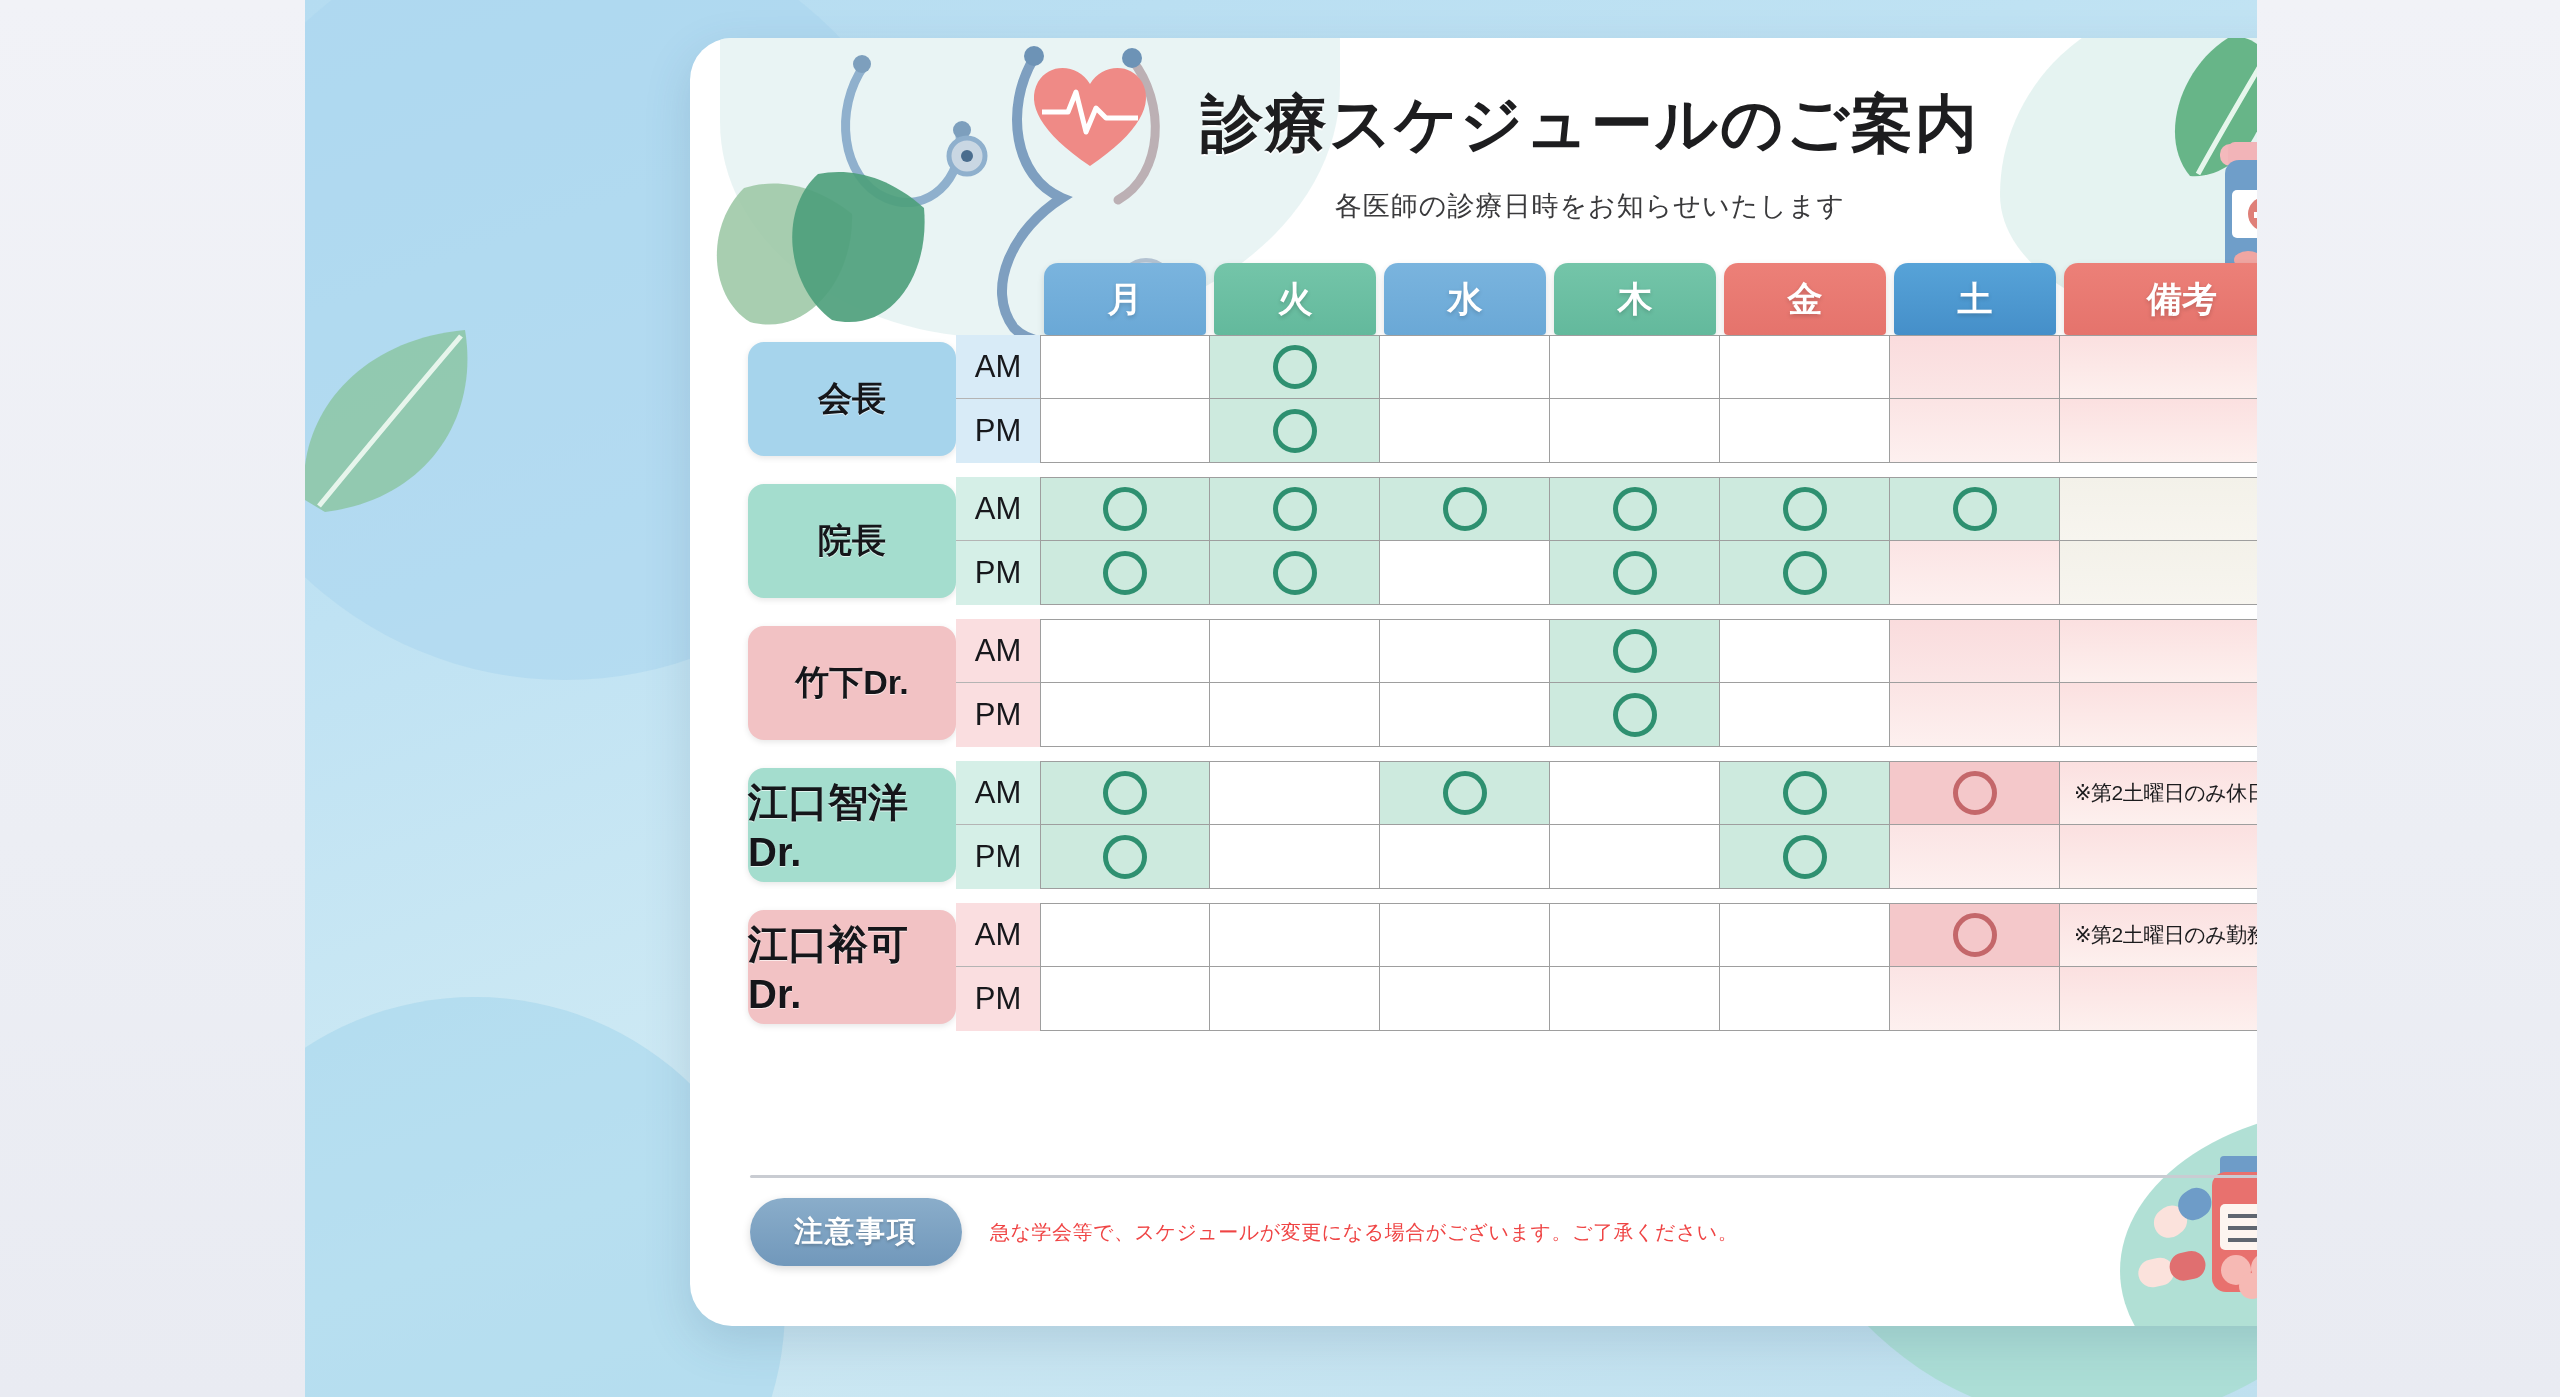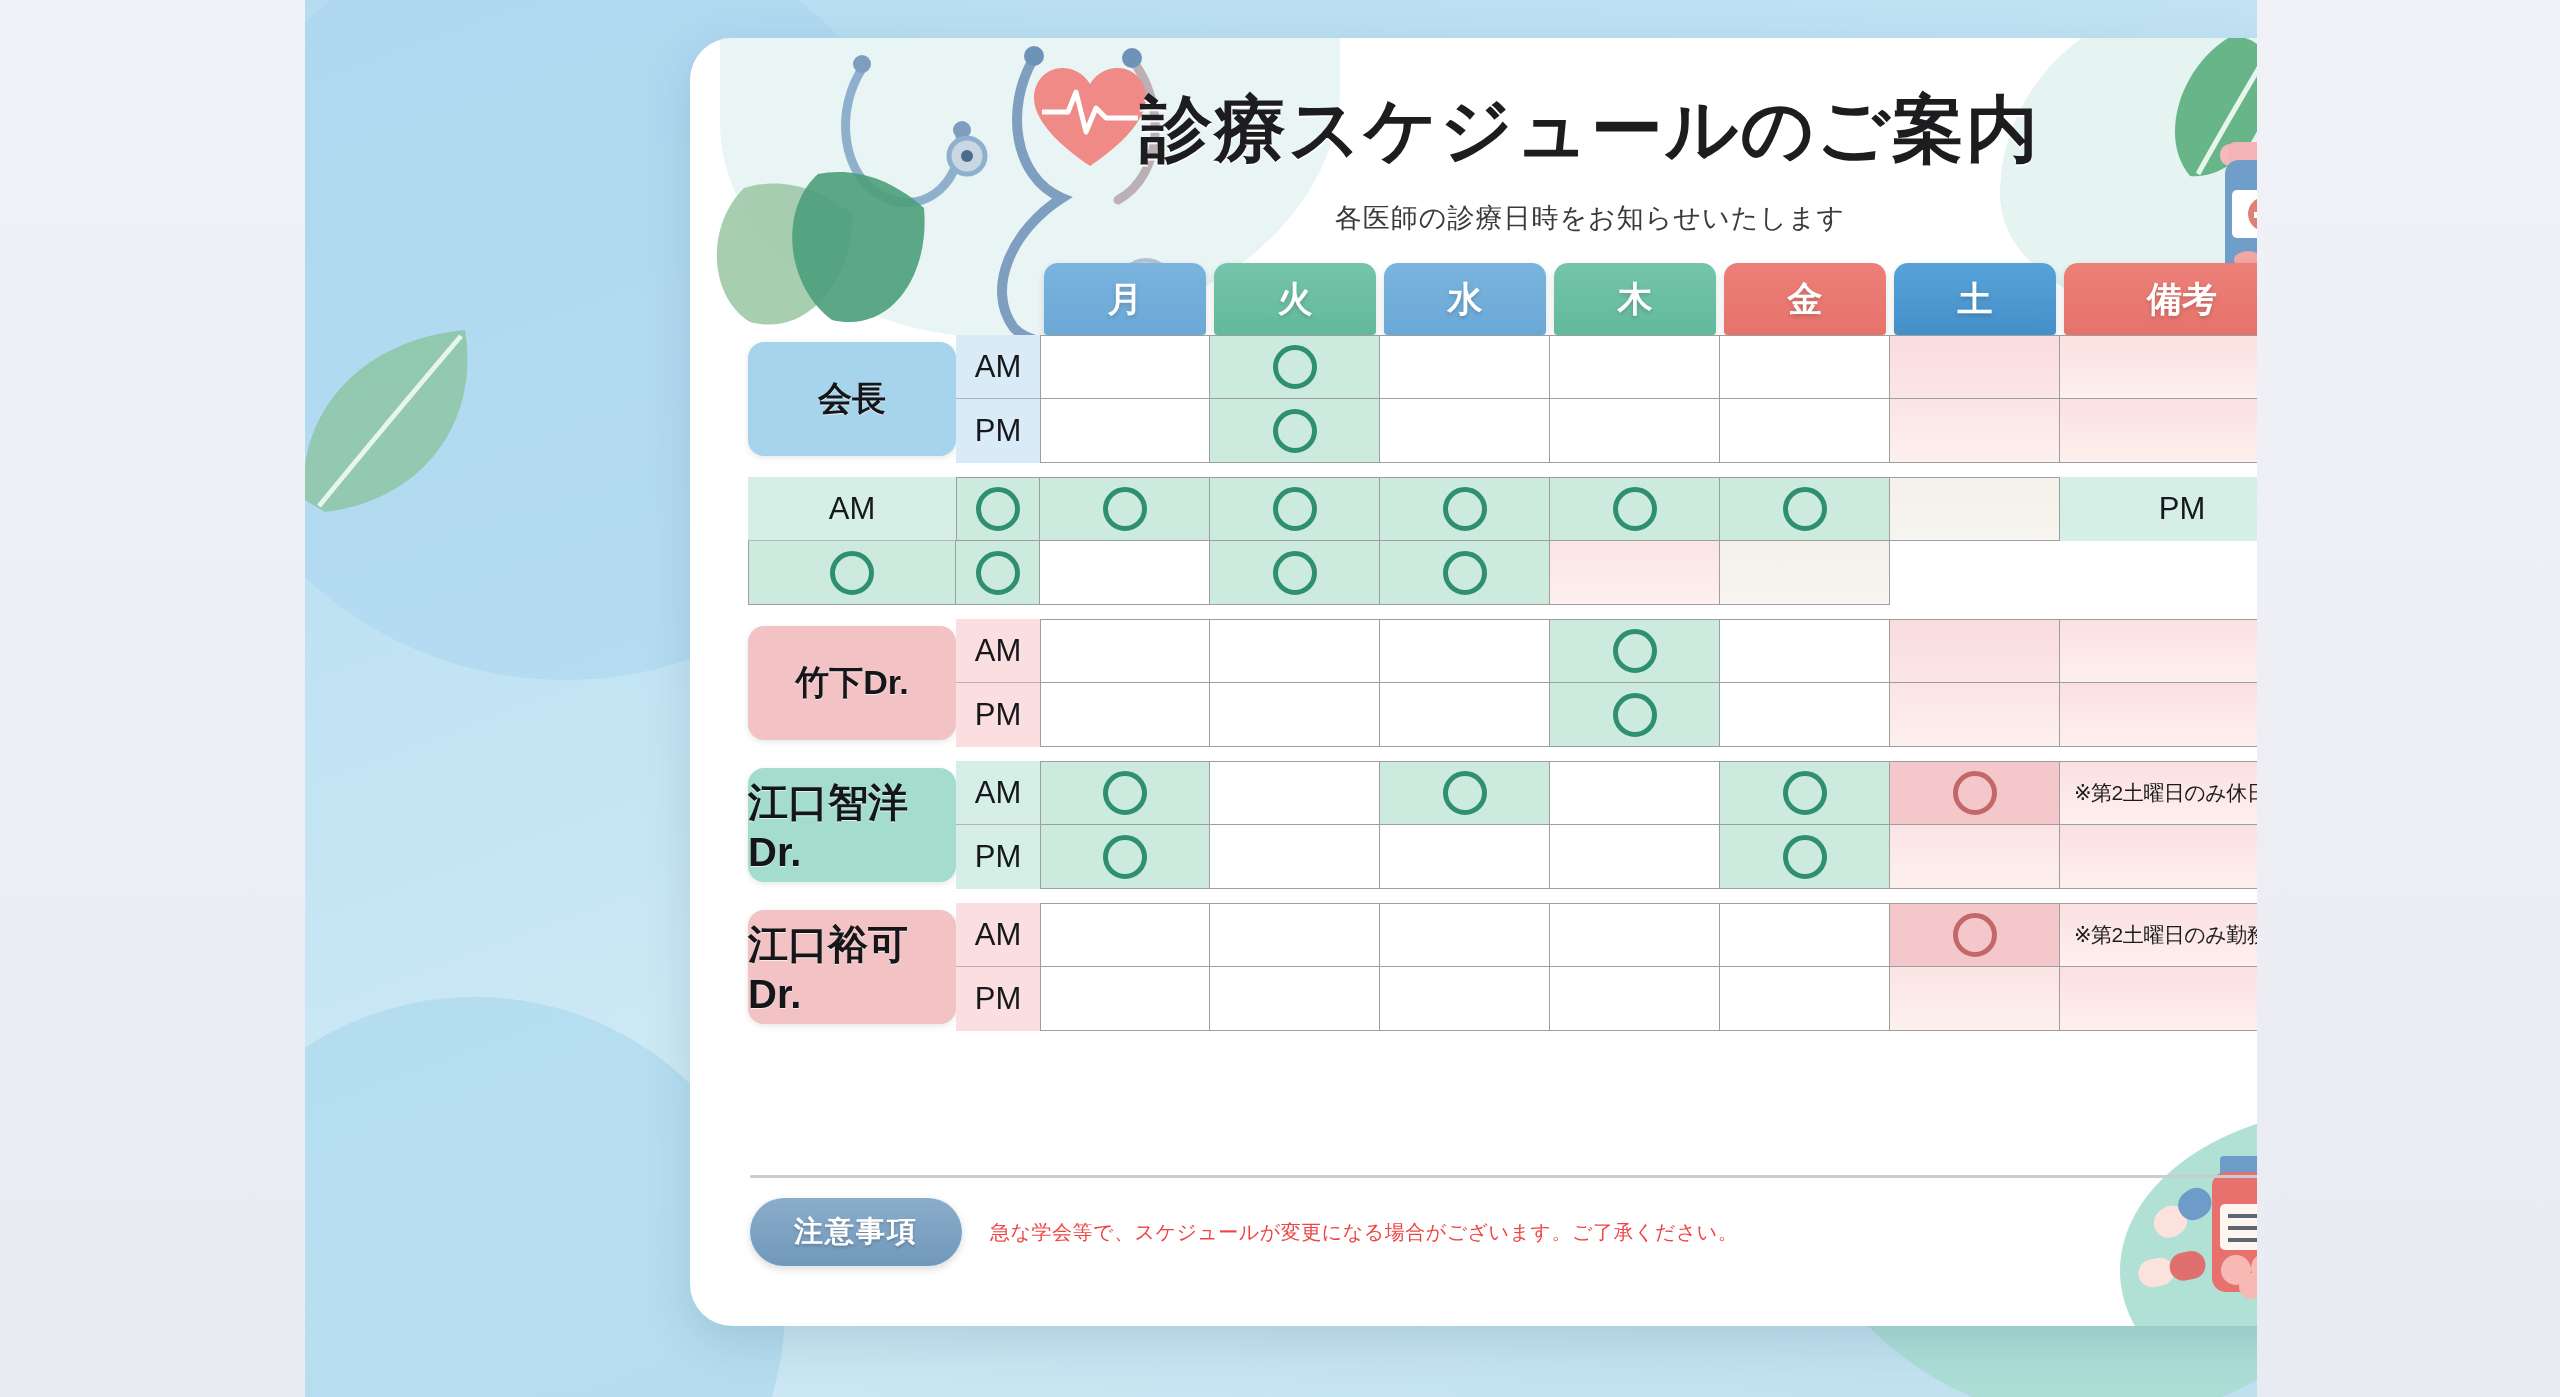--- a/index.html
+++ b/index.html
@@ -52,21 +52,21 @@
   .card-deco-br {
     position:absolute; right:-60px; bottom:-110px; width:430px; height:330px;
     background:#a9ddd0; border-radius: 58% 42% 40% 60% / 50% 56% 44% 50%;
     opacity:.9;
   }
   .deco-svg { position:absolute; pointer-events:none; }
 
   
   .header { position:absolute; left:0; top:44px; width:100%; text-align:center; z-index:5; }
   .title {
-    font-size: 72px; font-weight: 700; color:#1d1d1f; letter-spacing: 2px;
+    font-size: 62px; font-weight: 700; color:#1d1d1f; letter-spacing: 2px;
     text-shadow: 0 2px 0 rgba(255,255,255,.9);
   }
   .subtitle { margin-top: 22px; font-size: 27px; color:#3a3a3c; letter-spacing: 1px; }
 
   
   .table-wrap { position:absolute; left:58px; top:225px; width:1690px; z-index:6; }
 
   .grid { display:grid; grid-template-columns: 208px 84px repeat(6, 170px) 244px; }
 
   
@@ -274,20 +274,21 @@
               <span class="mark-g"></span>
             </div>
           <div class="cell"></div>
           <div class="cell"></div>
           <div class="cell"></div>
           <div class="cell tint-pink-l"></div>
           <div class="cell note"></div>
 
           <div class="bandgap"></div>
 
+          <div class="namecell nm-green">院長</div>
           <div class="ampm am-green">AM</div>
           <div class="cell topedge leftedge on-green">
               <span class="mark-g"></span>
             </div>
           <div class="cell topedge on-green">
               <span class="mark-g"></span>
             </div>
           <div class="cell topedge on-green">
               <span class="mark-g"></span>
             </div>

